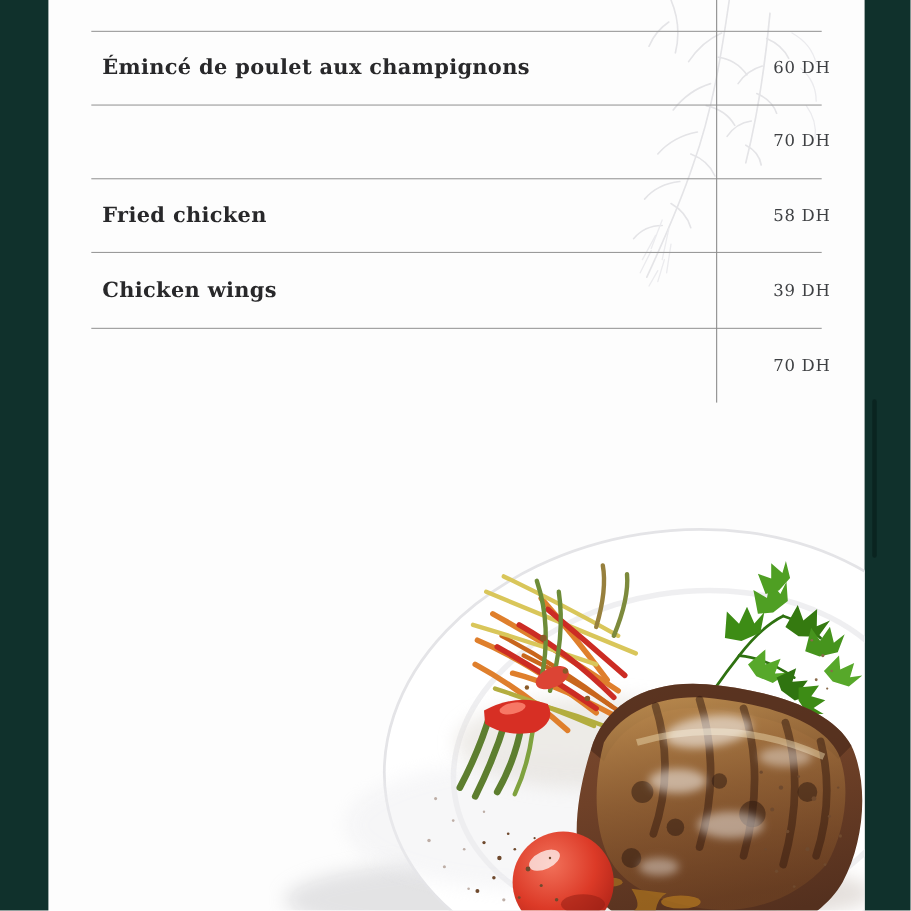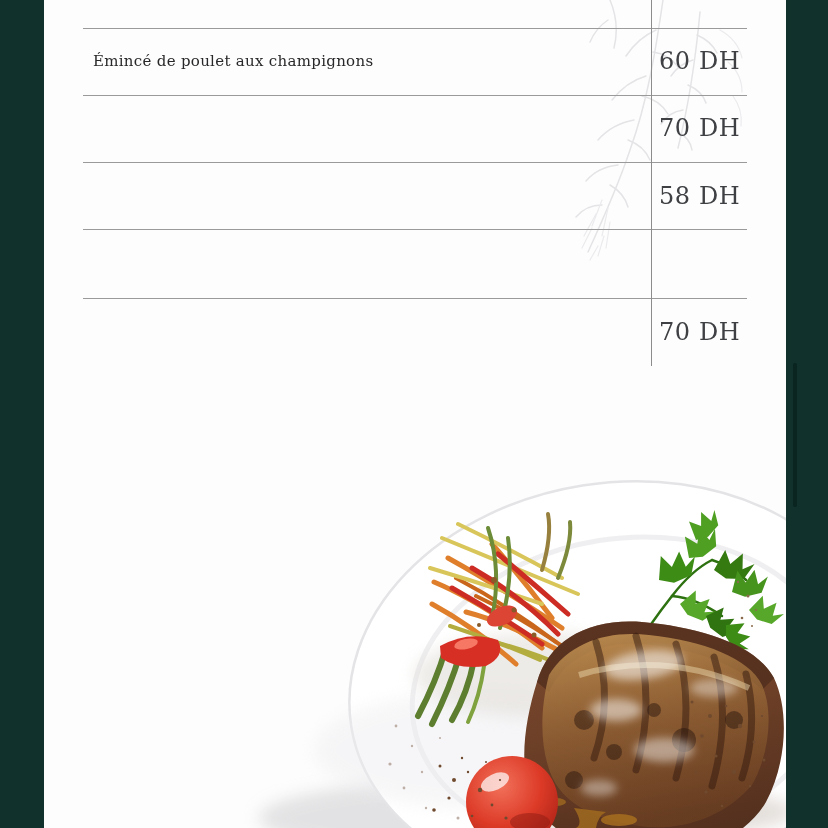--- a/index.html
+++ b/index.html
@@ -11,26 +11,26 @@
   .side-bar.left{left:0;width:44px;}
   .side-bar.right{left:786px;width:42px;}
   .scroll-thumb{position:absolute;left:793px;top:363px;width:4px;height:144px;border-radius:2px;}
   .branch-svg{position:absolute;left:550px;top:0;}
   .menu-table{position:absolute;left:0;top:0;width:828px;height:400px;}
   .hline{position:absolute;left:83px;width:664px;height:1px;background:#9a9a9a;}
   .vline{position:absolute;left:651px;top:0;width:1px;height:366px;background:#8c8c8c;}
   .menu-row{position:absolute;left:0;width:828px;height:26px;}
   .item-name{
     position:absolute;left:93px;width:545px;
-    font-size:15px;font-weight:400;color:#28282a;letter-spacing:.3px;line-height:26px;
+    font-size:19px;font-weight:700;color:#28282a;letter-spacing:.3px;line-height:26px;
     white-space:nowrap;
   }
   .item-price{
-    position:absolute;left:659px;width:96px;text-align:left;
-    font-size:24px;font-weight:400;color:#3e4043;letter-spacing:.6px;line-height:26px;
+    position:absolute;left:659px;width:96px;text-align:right;
+    font-size:15px;font-weight:400;color:#3e4043;letter-spacing:.6px;line-height:26px;
     white-space:nowrap;
   }
   .dish-svg{position:absolute;left:244px;top:420px;}
 </style>
 </head>
 <body>
 
 <div class="canvas">
 
   <div class="side-bar left" style="background:#10312c"></div>
@@ -81,21 +81,26 @@
     <div class="vline"></div>
 
     <div class="menu-row" style="top:48px">
       <div class="item-name">Émincé de poulet aux champignons</div>
       <div class="item-price">60 DH</div>
     </div>
     <div class="menu-row" style="top:115px">
       <div class="item-price">70 DH</div>
     </div>
     <div class="menu-row" style="top:183px">
+      <div class="item-name">Fried chicken</div>
       <div class="item-price">58 DH</div>
+    </div>
+    <div class="menu-row" style="top:251px">
+      <div class="item-name">Chicken wings</div>
+      <div class="item-price">39 DH</div>
     </div>
     <div class="menu-row" style="top:319px">
       <div class="item-price">70 DH</div>
     </div>
   </div>
 
   <svg class="dish-svg" width="542" height="408" viewBox="0 0 542 408" role="img">
     <defs>
       <radialGradient id="tom" cx="38%" cy="32%" r="80%">
         <stop offset="0%" stop-color="#f2715a"></stop>

